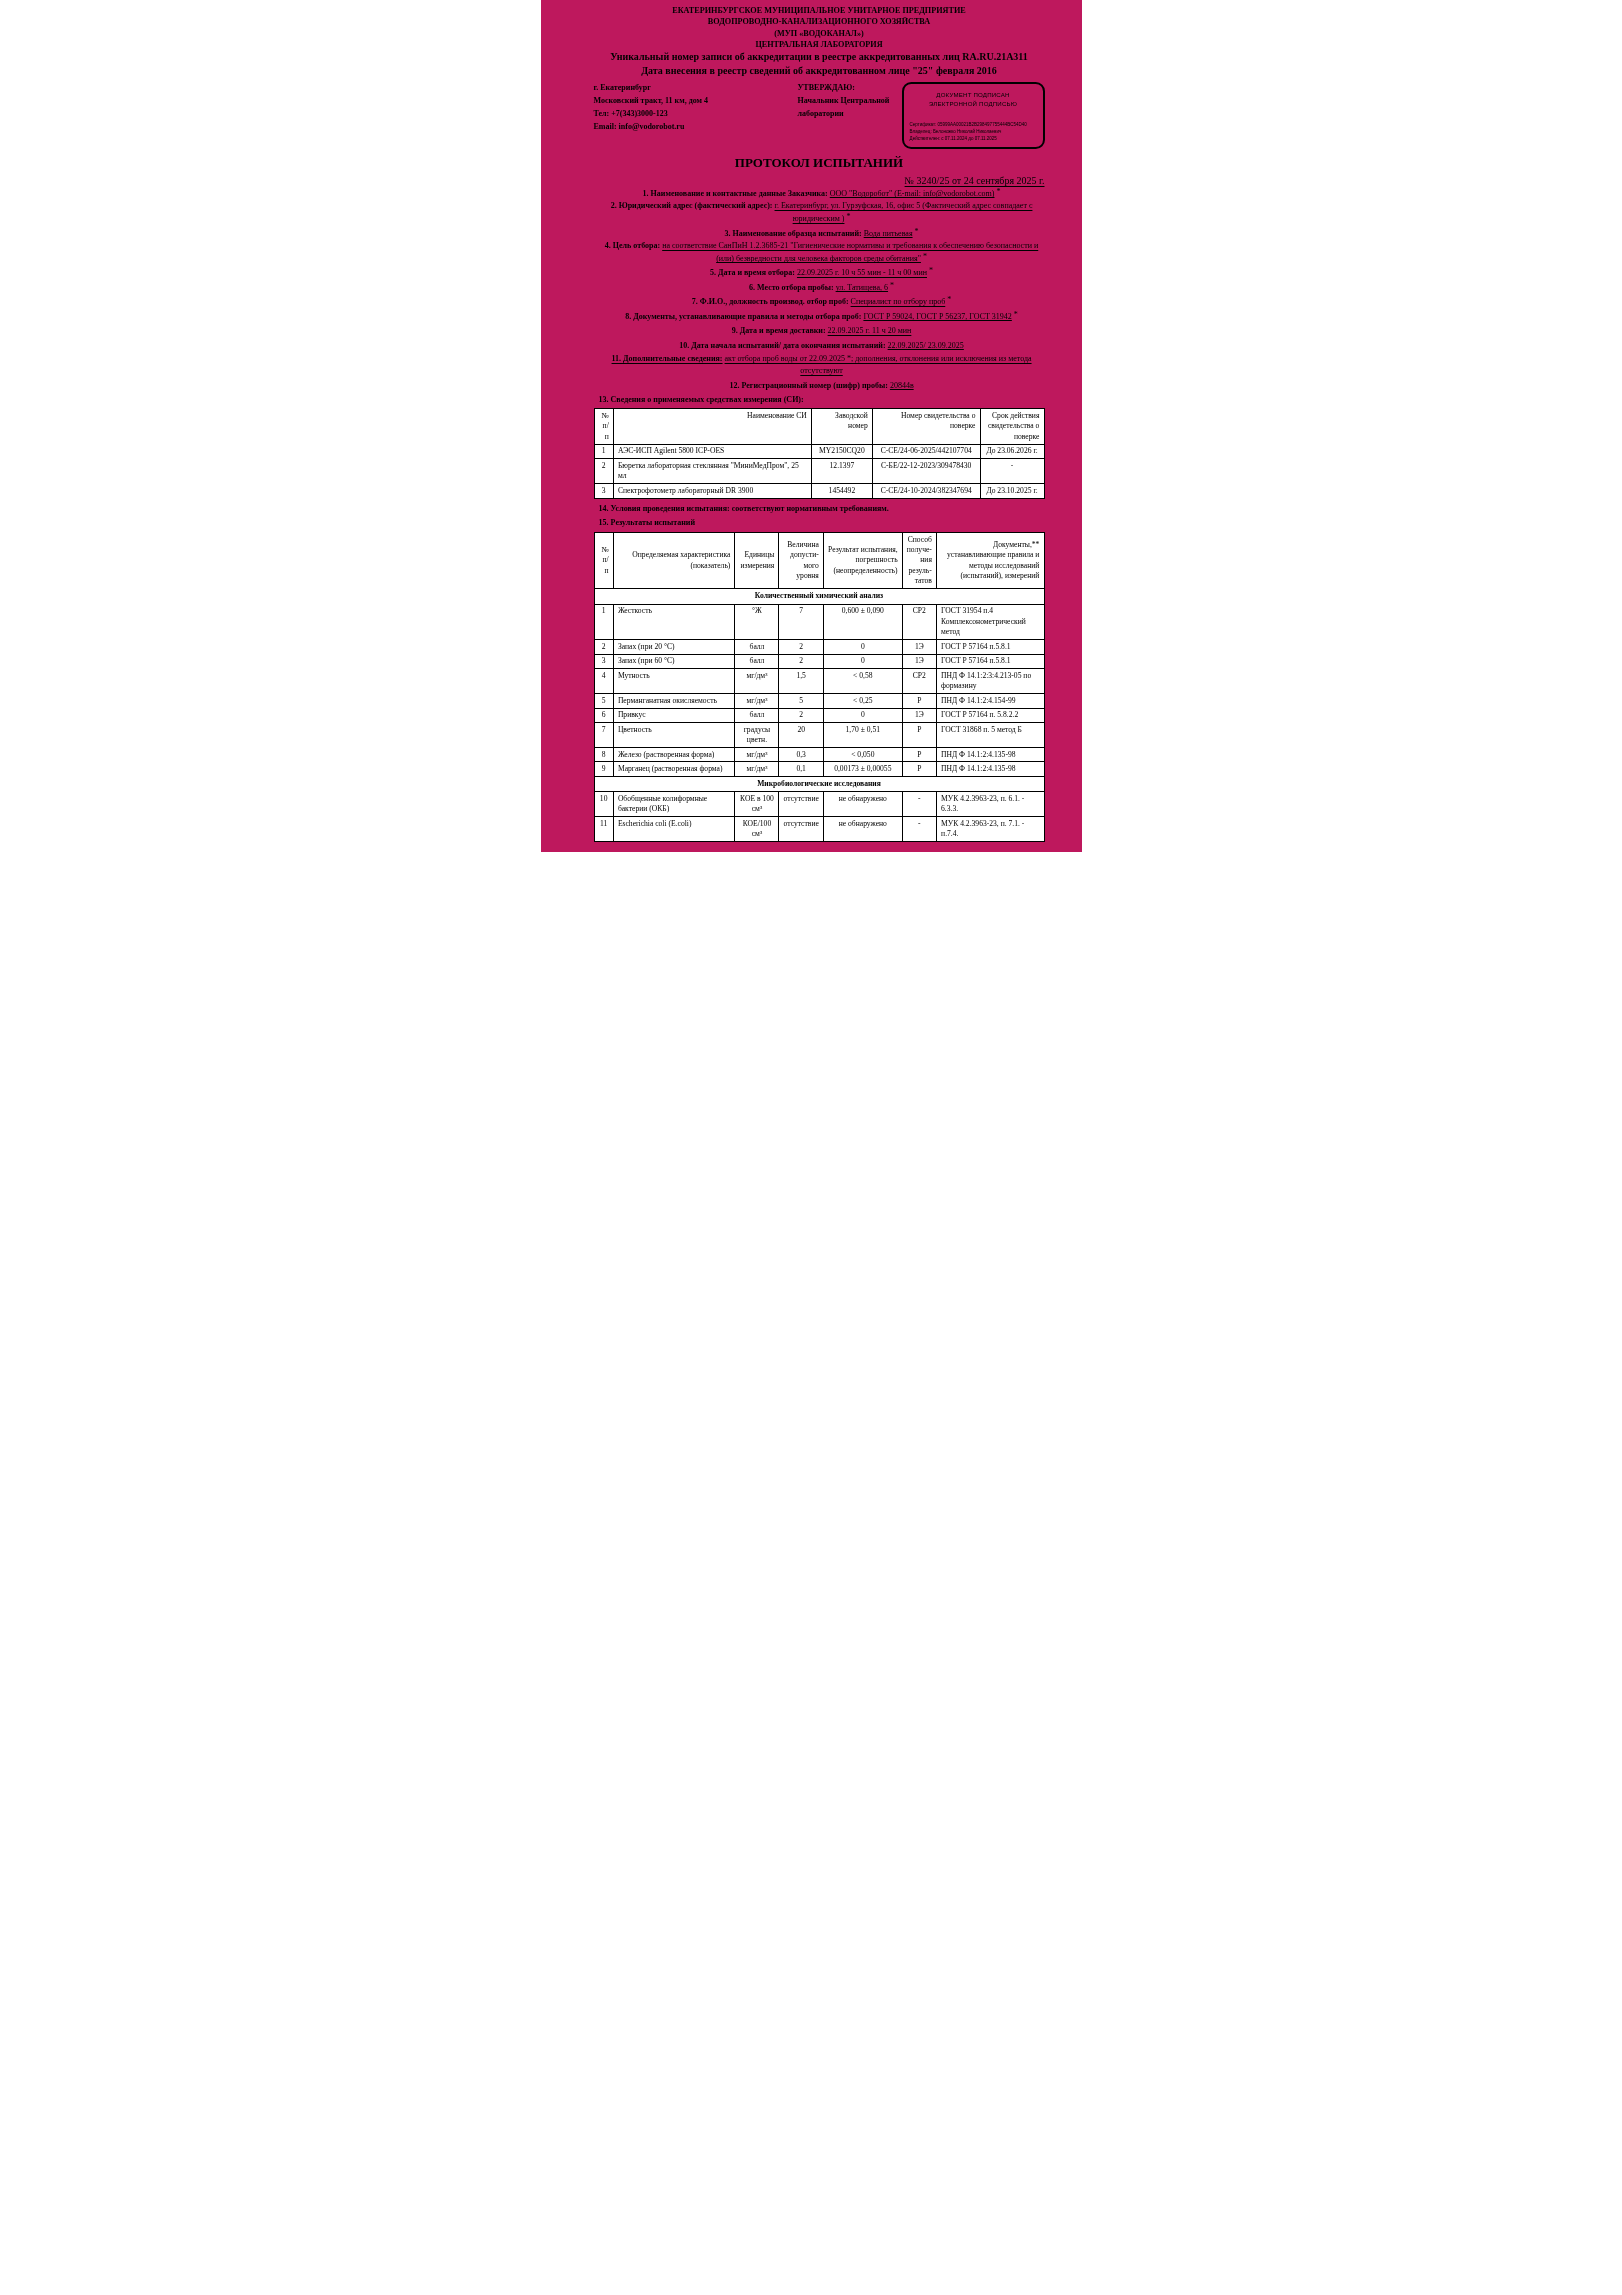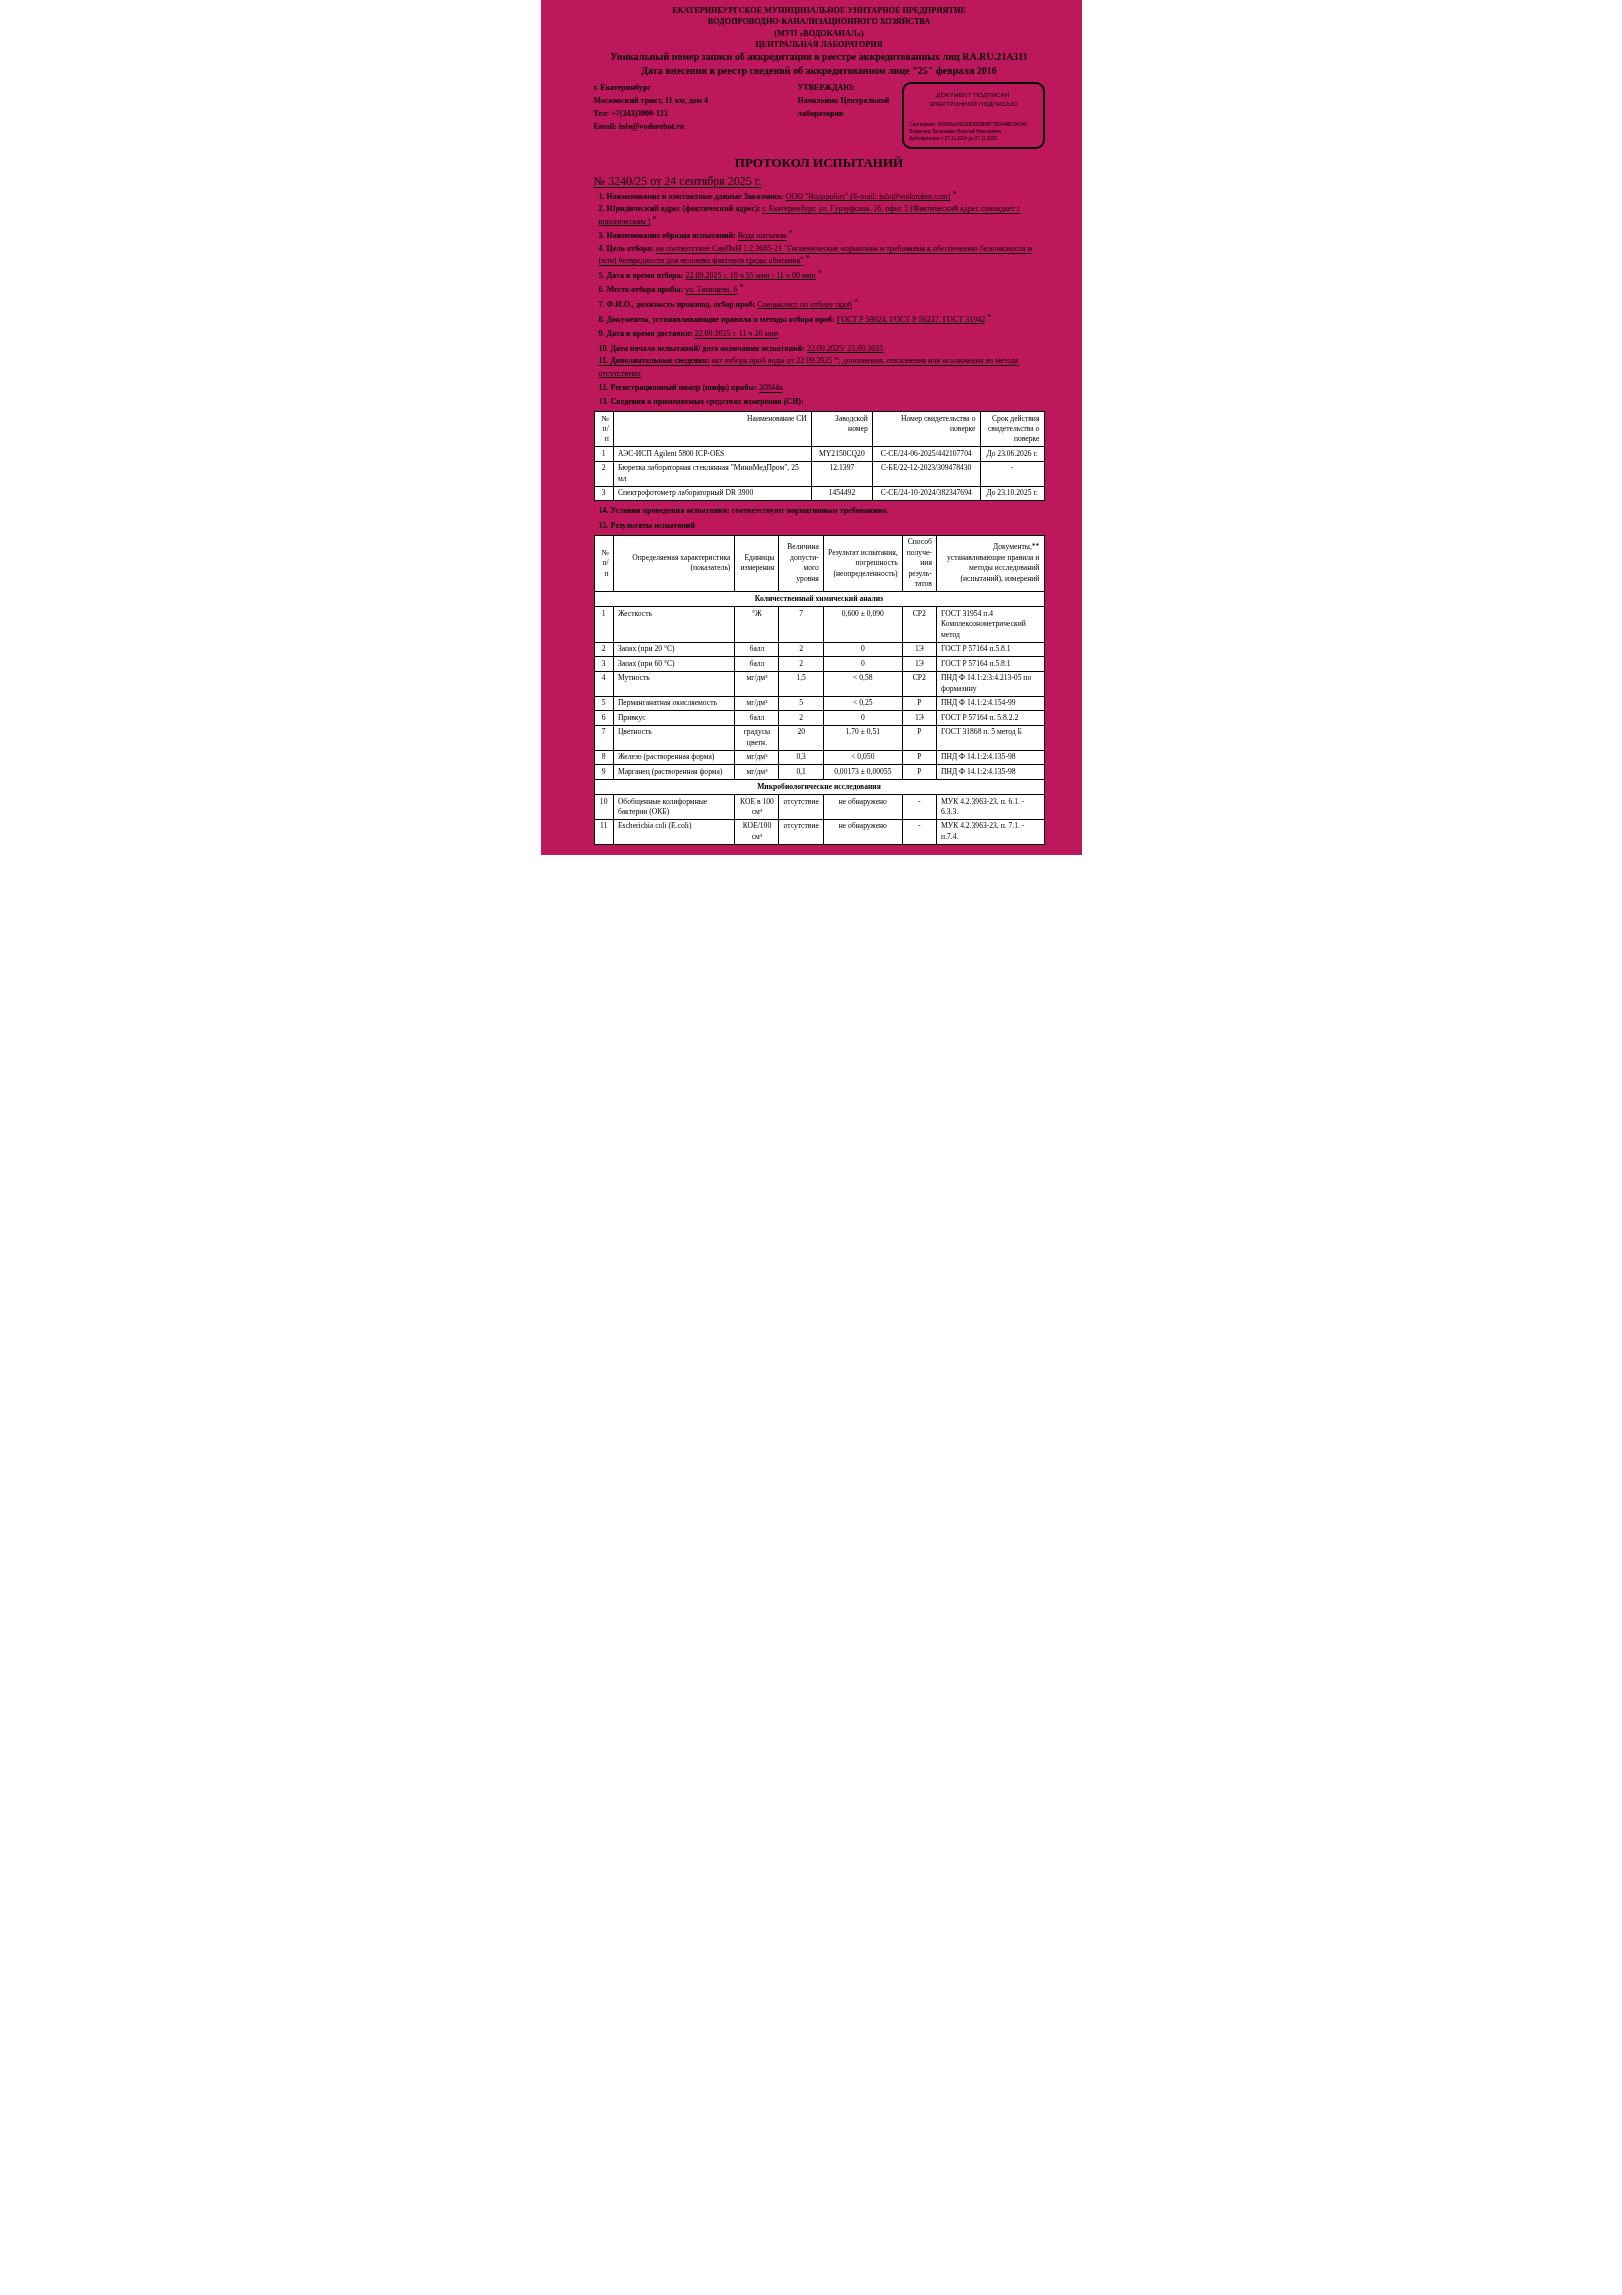--- a/index.html
+++ b/index.html
@@ -22,24 +22,24 @@
   .stamp {
     margin-left:auto; width:143px; box-sizing:border-box;
     border:2px solid #000; border-radius:9.2px;
     padding:5.1px 6.1px 5.1px 6.1px;
     font-family:"Liberation Sans","DejaVu Sans",sans-serif;
   }
   .stamp-title { text-align:center; font-size:6.1px; line-height:1.45; letter-spacing:0.2px; margin:2px 0 12.2px; }
   .stamp-details { font-size:4.5px; line-height:1.6; }
   
   .doc-title { text-align:center; font-weight:bold; font-size:13px; margin-top:4.1px; }
-  .doc-number { text-align:left; font-size:12px; margin-top:3.1px; }
+  .doc-number { text-align:right; font-size:10px; margin-top:3.1px; }
   .u { text-decoration:underline; text-decoration-thickness:1px; text-underline-offset:2px; }
   
-  .item { margin:0 0 2.5px 5.1px; }
+  .item { margin:0 0 2.5px 5.1px;text-align:center; }
   .item .lbl { font-weight:bold; }
   .item .val { text-decoration:underline; text-decoration-thickness:1px; text-underline-offset:2px; }
   .item .ast { vertical-align:1.5px; }
   .item.u-all .lbl { text-decoration:underline; text-decoration-thickness:1px; text-underline-offset:2px;font-family:Liberation Serif, serif; }
   .sec-label { margin:4.1px 0 3.1px 5.1px; font-weight:bold; }
   
   table.tbl { border-collapse:collapse; width:451px; font-size:7.6px; margin:2px 0 5.1px 0; }
   .tbl th, .tbl td {
     border:1px solid #000; border-top-width:1.5px; border-bottom-width:1.5px;
     padding:1.5px 4.1px; line-height:1.38; background:#fff;

